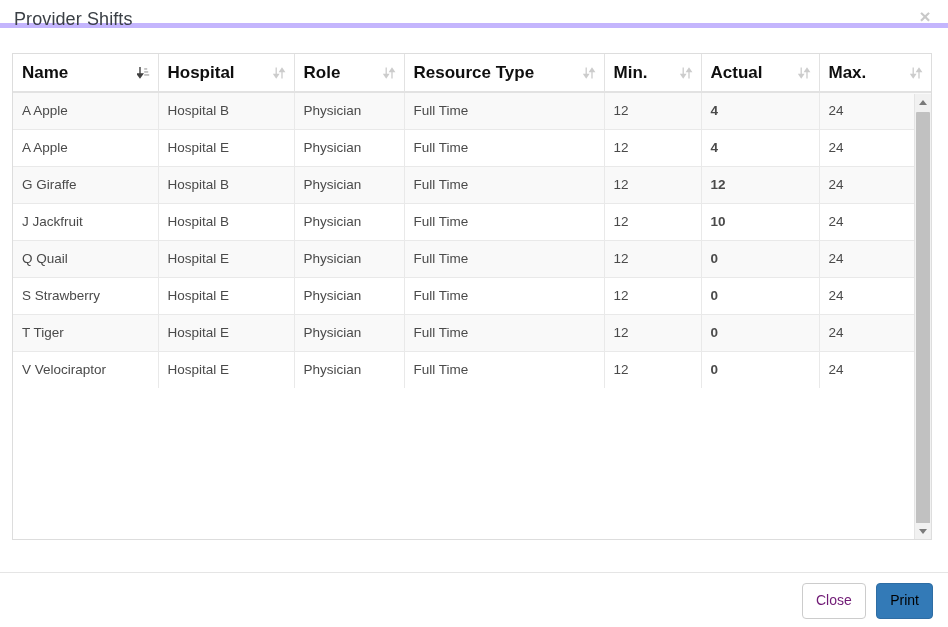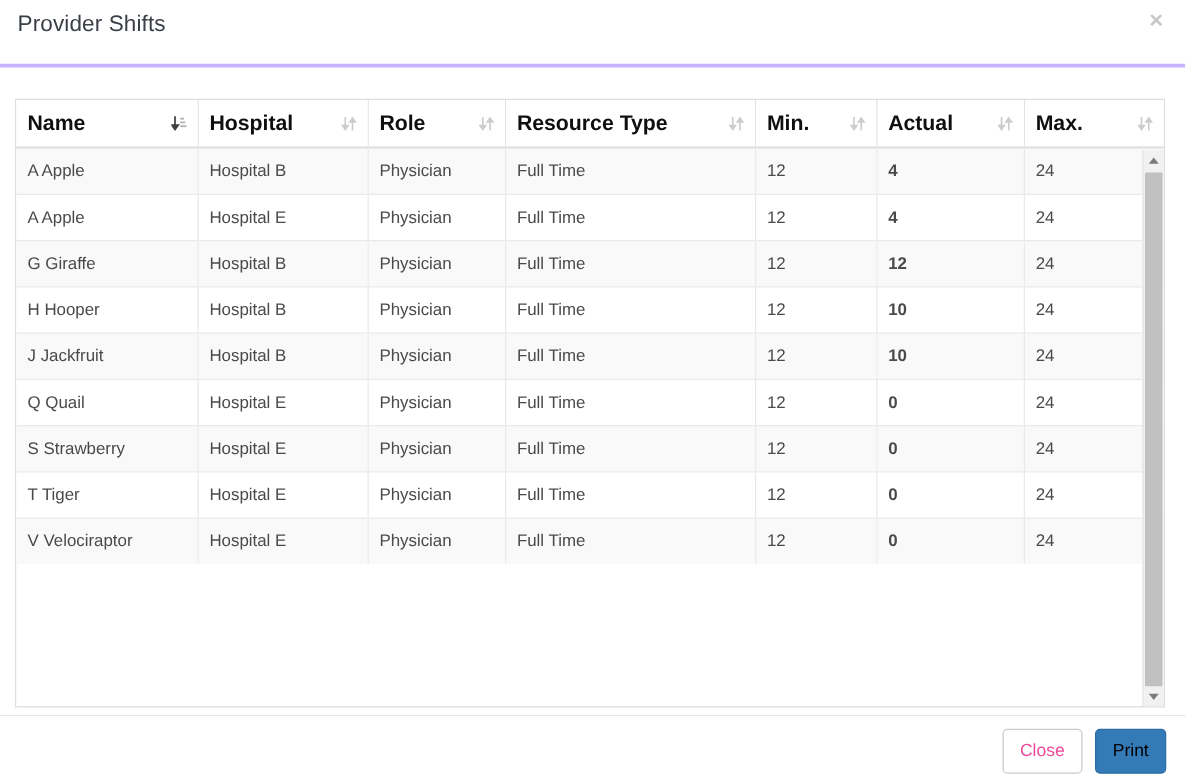--- a/index.html
+++ b/index.html
@@ -12,23 +12,23 @@
     height: 627px;
     font-family: "Liberation Sans", sans-serif;
     color: #333333;
     overflow: hidden;
     position: relative;
   }
 
   
   .modal-header {
     position: relative;
-    height: 54px;
-    box-sizing: border-box;
-    border-bottom: 3px solid #c4b5fd;
+    height: 28px;
+    box-sizing: border-box;
+    border-bottom: 5px solid #c4b5fd;
     padding: 0 11px;
   }
   .modal-title {
     position: absolute;
     left: 14px;
     top: 8px;
     font-size: 18px;
     font-weight: normal;
     color: #3b4046;
     line-height: 22px;
@@ -201,21 +201,21 @@
     line-height: 1.42;
     padding: 7px 13px;
     border-radius: 4px;
     cursor: pointer;
     vertical-align: middle;
     margin-left: 6px;
   }
   .btn-default {
     background: #ffffff;
     border: 1px solid #cccccc;
-    color: #ec4899;
+    color: #701a75;
   }
   .btn-primary {
     background: #337ab7;
     border: 1px solid #2e6da4;
     color: #000000;
   }
 </style>
 </head>
 <body>
 
@@ -314,29 +314,20 @@
           <tr>
             <td>G Giraffe</td>
             <td>Hospital B</td>
             <td>Physician</td>
             <td>Full Time</td>
             <td>12</td>
             <td class="actual-cell v-ok">12</td>
             <td>24</td>
           </tr>
           <tr>
-            <td>H Hooper</td>
-            <td>Hospital B</td>
-            <td>Physician</td>
-            <td>Full Time</td>
-            <td>12</td>
-            <td class="actual-cell v-low">10</td>
-            <td>24</td>
-          </tr>
-          <tr>
             <td>J Jackfruit</td>
             <td>Hospital B</td>
             <td>Physician</td>
             <td>Full Time</td>
             <td>12</td>
             <td class="actual-cell v-low">10</td>
             <td>24</td>
           </tr>
           <tr>
             <td>Q Quail</td>

